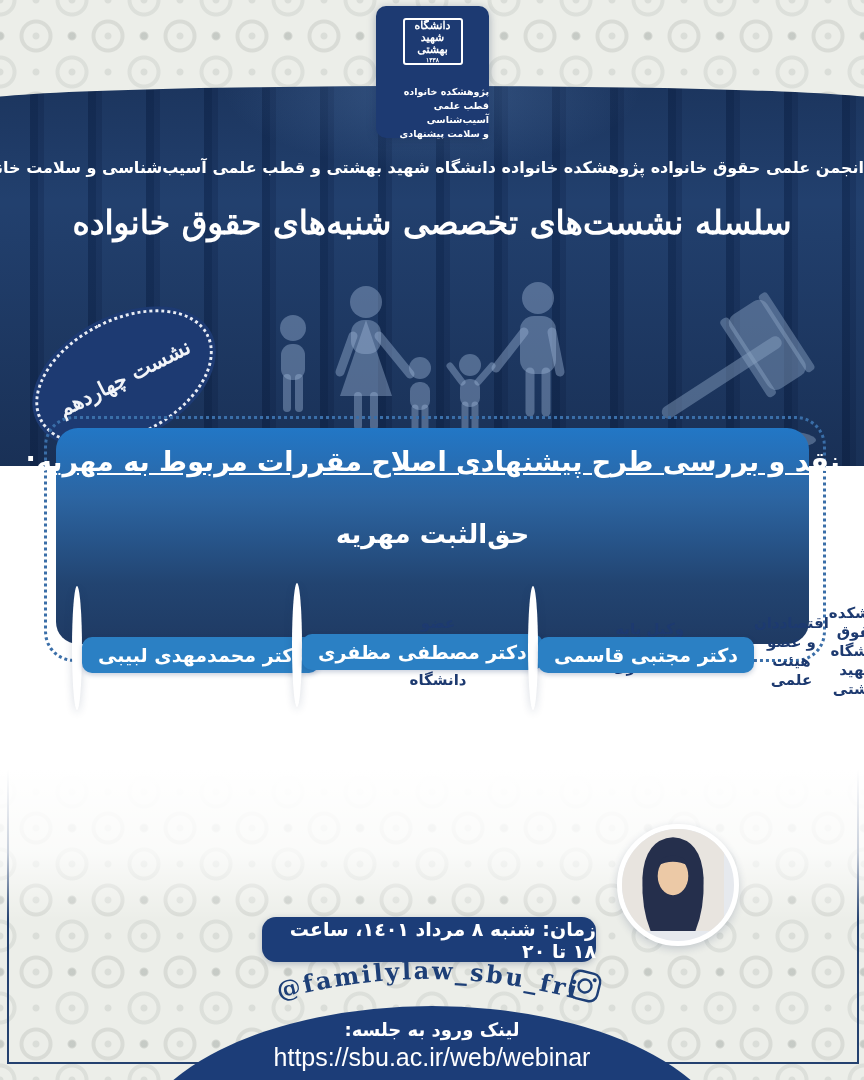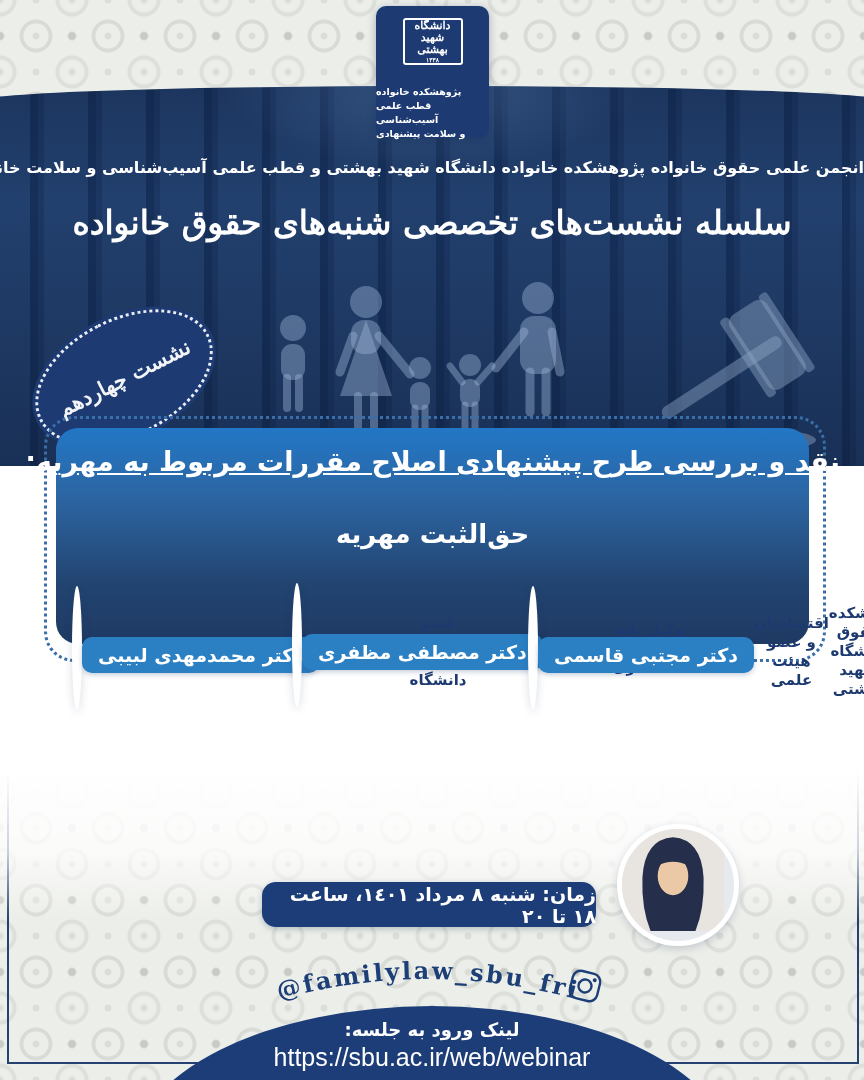--- a/index.html
+++ b/index.html
@@ -33,21 +33,21 @@
     background:linear-gradient(180deg,#ffffff 0%, rgba(255,255,255,.75) 55%, rgba(255,255,255,0) 100%);}
 
   
   .badge{position:absolute;left:376px;top:6px;width:113px;height:132px;background:#1d3a72;
     border-radius:10px;box-shadow:0 2px 8px rgba(20,40,80,.35);display:flex;flex-direction:column;align-items:center;z-index:6;}
   .logo-box{margin-top:12px;width:56px;height:62px;border:2px solid #ffffff;border-radius:3px;
     display:flex;flex-direction:column;align-items:center;justify-content:center;color:#fff;
     font-family:"DejaVu Serif",serif;font-weight:bold;}
   .logo-line{font-size:11px;line-height:12px;}
   .logo-year{font-size:6px;line-height:7px;letter-spacing:1px;}
-  .badge-caption{margin-top:20px;text-align:left;color:#fff;font-size:9.5px;font-weight:bold;line-height:14px;direction:rtl;}
+  .badge-caption{margin-top:20px;text-align:right;color:#fff;font-size:9.5px;font-weight:bold;line-height:14px;direction:rtl;}
 
   
   .organizer{position:absolute;left:0;top:158px;width:864px;text-align:center;color:#ffffff;
     font-size:16px;font-weight:bold;direction:rtl;white-space:nowrap;z-index:3;}
   .series{position:absolute;left:0;top:203px;width:864px;text-align:center;color:#ffffff;
     font-family:"DejaVu Serif",serif;font-size:33px;font-weight:bold;direction:rtl;white-space:nowrap;z-index:3;}
 
   
   .family-svg{position:absolute;left:248px;top:270px;z-index:3;}
   .gavel-svg{position:absolute;left:636px;top:290px;z-index:3;}
@@ -78,21 +78,21 @@
 
   
   .moderator-text{position:absolute;left:160px;top:836px;width:452px;text-align:center;direction:rtl;z-index:6;}
   .mod-label{display:inline-block;color:#1b62ad;font-size:18px;font-weight:bold;
     padding-bottom:4px;border-bottom:2px solid #9bbede;}
   .mod-desc{margin-top:8px;color:#1d3a70;font-size:15px;font-weight:bold;}
   .mod-photo{position:absolute;left:617px;top:824px;width:112px;height:112px;border-radius:50%;
     border:5px solid #ffffff;overflow:hidden;box-shadow:0 3px 8px rgba(30,50,90,.2);background:#e6e9ee;z-index:6;}
 
   
-  .schedule{position:absolute;left:262px;top:882px;width:334px;height:45px;background:#1c3d78;
+  .schedule{position:absolute;left:262px;top:917px;width:334px;height:45px;background:#1c3d78;
     border-radius:14px;display:flex;align-items:center;justify-content:center;color:#fff;
     font-size:19px;font-weight:bold;direction:rtl;z-index:6;box-shadow:0 2px 6px rgba(20,40,80,.25);}
 
   
   .handle-svg{position:absolute;left:0;top:940px;z-index:6;}
   .insta-icon{position:absolute;left:568px;top:969px;transform:rotate(14deg);z-index:7;}
 
   
   .dome{position:absolute;left:132px;top:1006px;width:600px;height:150px;background:#1c3d78;
     border-radius:50% 50% 0 0 / 100% 100% 0 0;z-index:5;display:flex;flex-direction:column;align-items:center;}

